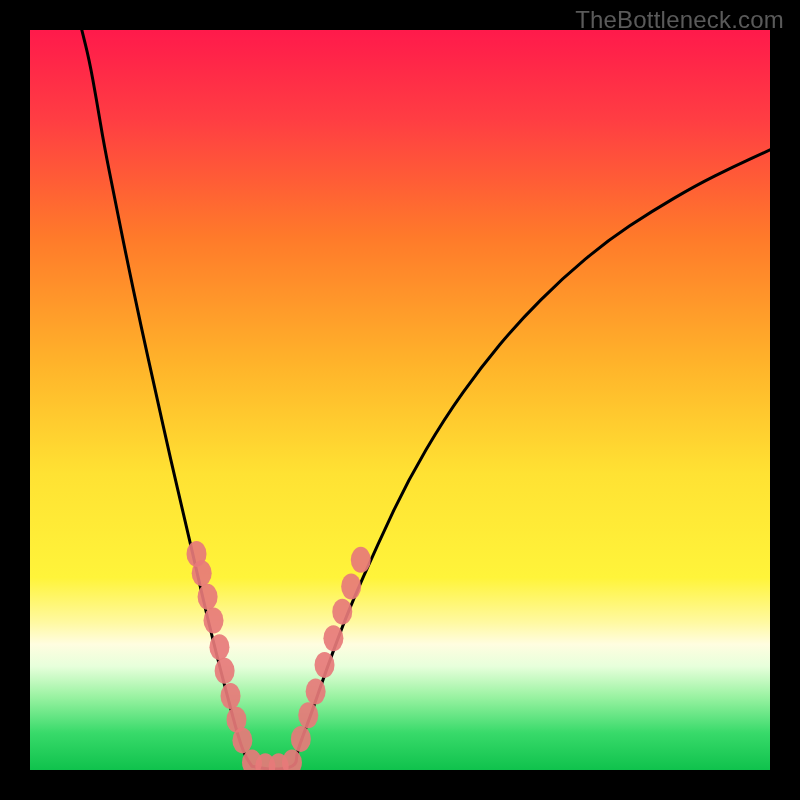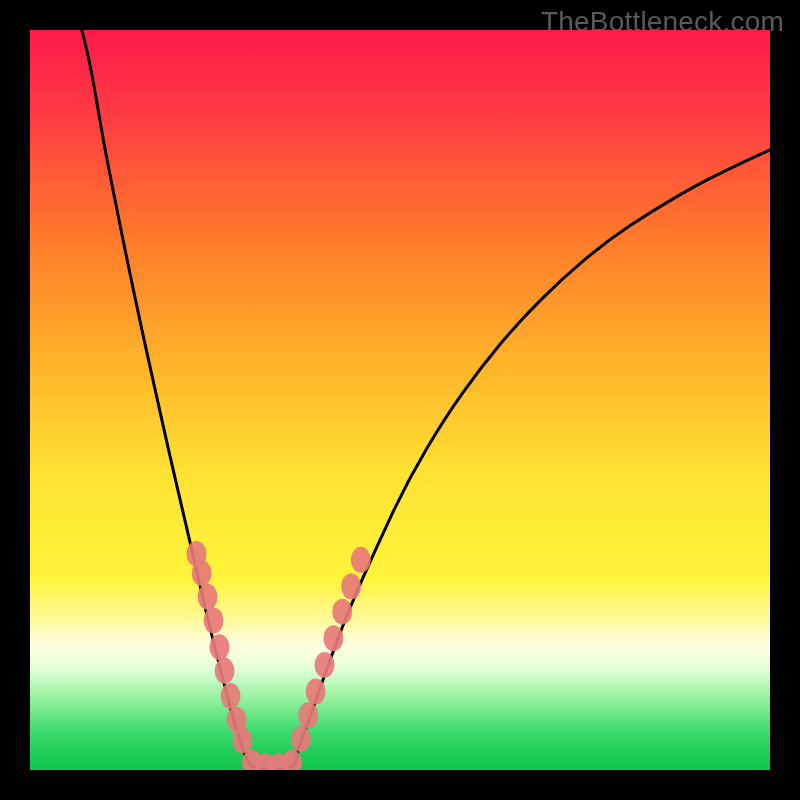--- a/index.html
+++ b/index.html
@@ -23,21 +23,21 @@
     top: 30px;
     width: 740px;
     height: 740px;
     overflow: hidden;
   }
   .watermark {
     position: absolute;
     top: 6px;
     right: 16px;
     color: #5a5a5a;
-    font-size: 28px;
+    font-size: 24px;
     font-weight: 500;
     letter-spacing: 0.2px;
   }
   svg { display:block; }
 </style>
 </head>
 <body>
 
 <div class="frame">
   <div class="watermark">TheBottleneck.com</div>

